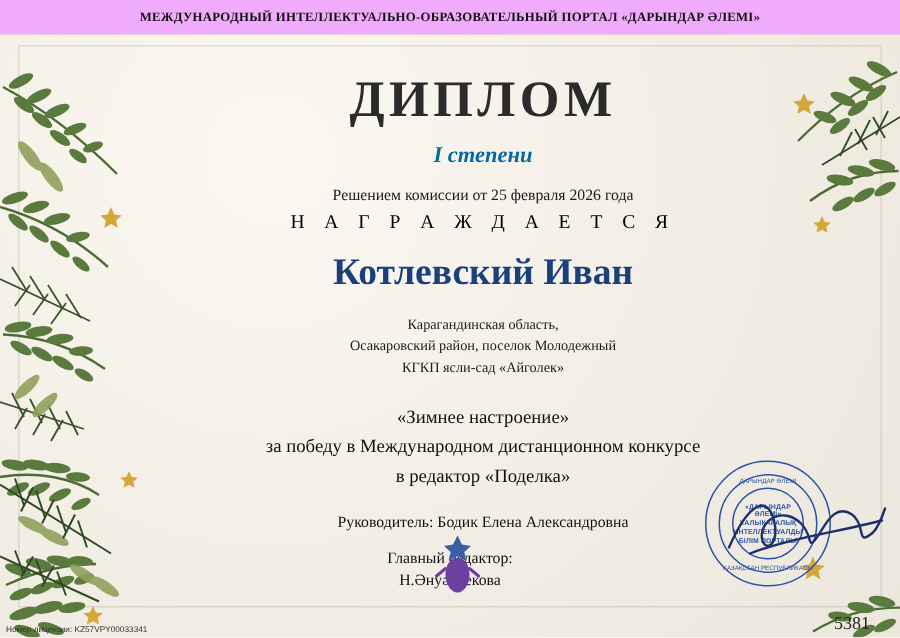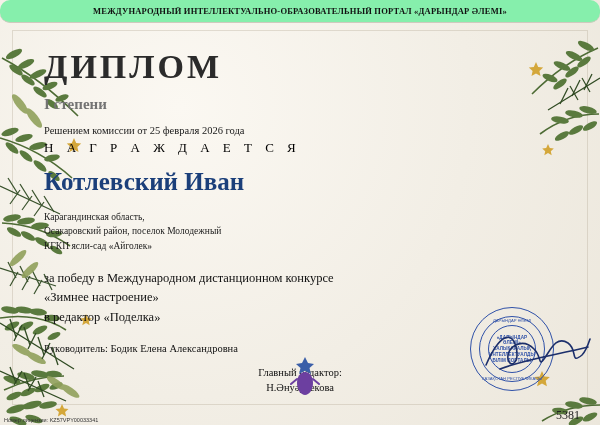--- a/index.html
+++ b/index.html
@@ -23,27 +23,26 @@
     position: absolute;
     inset: 0;
     background:
       radial-gradient(circle at 30% 25%, #fbf8f2 0%, #f2eee5 55%, #ece7dc 100%);
   }
   
   .header-bar {
     position: absolute;
     top: 0; left: 0; right: 0;
     height: 22px;
-    background: #86efac;
+    background: #f0abfc;
     border-bottom: 1px solid #cfcabe;
     display: flex;
     align-items: center;
     justify-content: center;
     z-index: 30;
-    border-radius: 10px;
   }
   .header-bar .header-text {
     font-family: "Liberation Serif", serif;
     font-size: 8.5px;
     font-weight: bold;
     letter-spacing: 0.2px;
     color: #111111;
     text-align: center;
     white-space: nowrap;
   }
@@ -56,36 +55,38 @@
     pointer-events: none;
   }
 
   
   .foliage { position: absolute; z-index: 3; pointer-events: none; }
 
   .content {
     position: absolute;
     top: 22px; left: 0; right: 0; bottom: 0;
     z-index: 10;
+    text-align: center;
     padding-left: 44px;
   }
   .title {
     margin-top: 26px;
     font-family: "Liberation Serif", serif;
     font-weight: bold;
     font-size: 34px;
     letter-spacing: 3px;
     color: #2b2b2b;
   }
   .degree {
     margin-top: 10px;
     font-family: "Liberation Serif", serif;
     font-weight: bold;
+    font-style: italic;
     font-size: 15px;
-    color: #737373;
+    color: #0369a1;
   }
   .decision {
     margin-top: 12px;
     font-size: 10.5px;
     color: #1a1a1a;
   }
   .awarded {
     margin-top: 4px;
     font-size: 13px;
     letter-spacing: 5px;
@@ -395,22 +396,22 @@
     <div class="degree">I степени</div>
     <div class="decision">Решением комиссии от 25 февраля 2026 года</div>
     <div class="awarded">Н А Г Р А Ж Д А Е Т С Я</div>
     <div class="name">Котлевский Иван</div>
     <div class="org">
       <div>Карагандинская область,</div>
       <div>Осакаровский район, поселок Молодежный</div>
       <div>КГКП ясли-сад «Айголек»</div>
     </div>
     <div class="reason">
+      <div>«Зимнее настроение»</div>
       <div>за победу в Международном дистанционном конкурсе</div>
-      <div>«Зимнее настроение»</div>
       <div>в редактор «Поделка»</div>
     </div>
     <div class="leader">Руководитель: Бодик Елена Александровна</div>
   </div>
 
   <svg class="mascot" viewBox="0 0 30 42">
     <path d="M15 2 l3 6 6 1 -4.5 4 1.5 6 -6-3.2 -6 3.2 1.5-6 -4.5-4 6-1z" fill="#3b5fa8"></path>
     <path d="M15 17 c 5 0, 8 5, 8 11 c 0 7, -4 12, -8 12 c -4 0, -8 -5, -8 -12 c 0 -6, 3 -11, 8 -11z" fill="#6c3fa0"></path>
     <path d="M7 24 l-6 5 m22 -5 l6 5" stroke="#6c3fa0" stroke-width="2" fill="none" stroke-linecap="round"></path>
   </svg>

